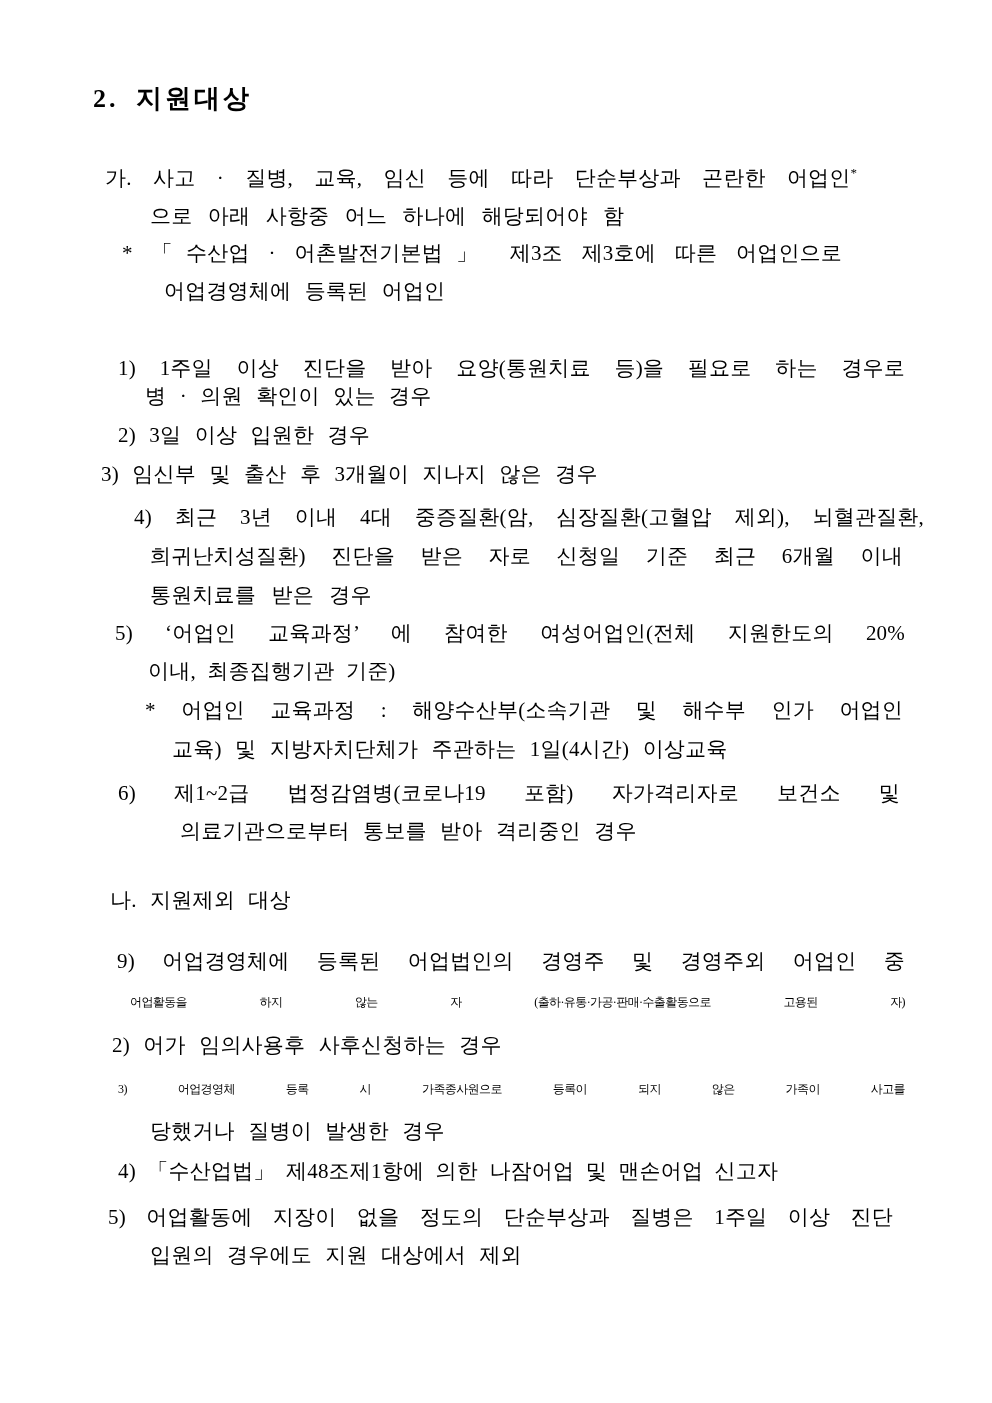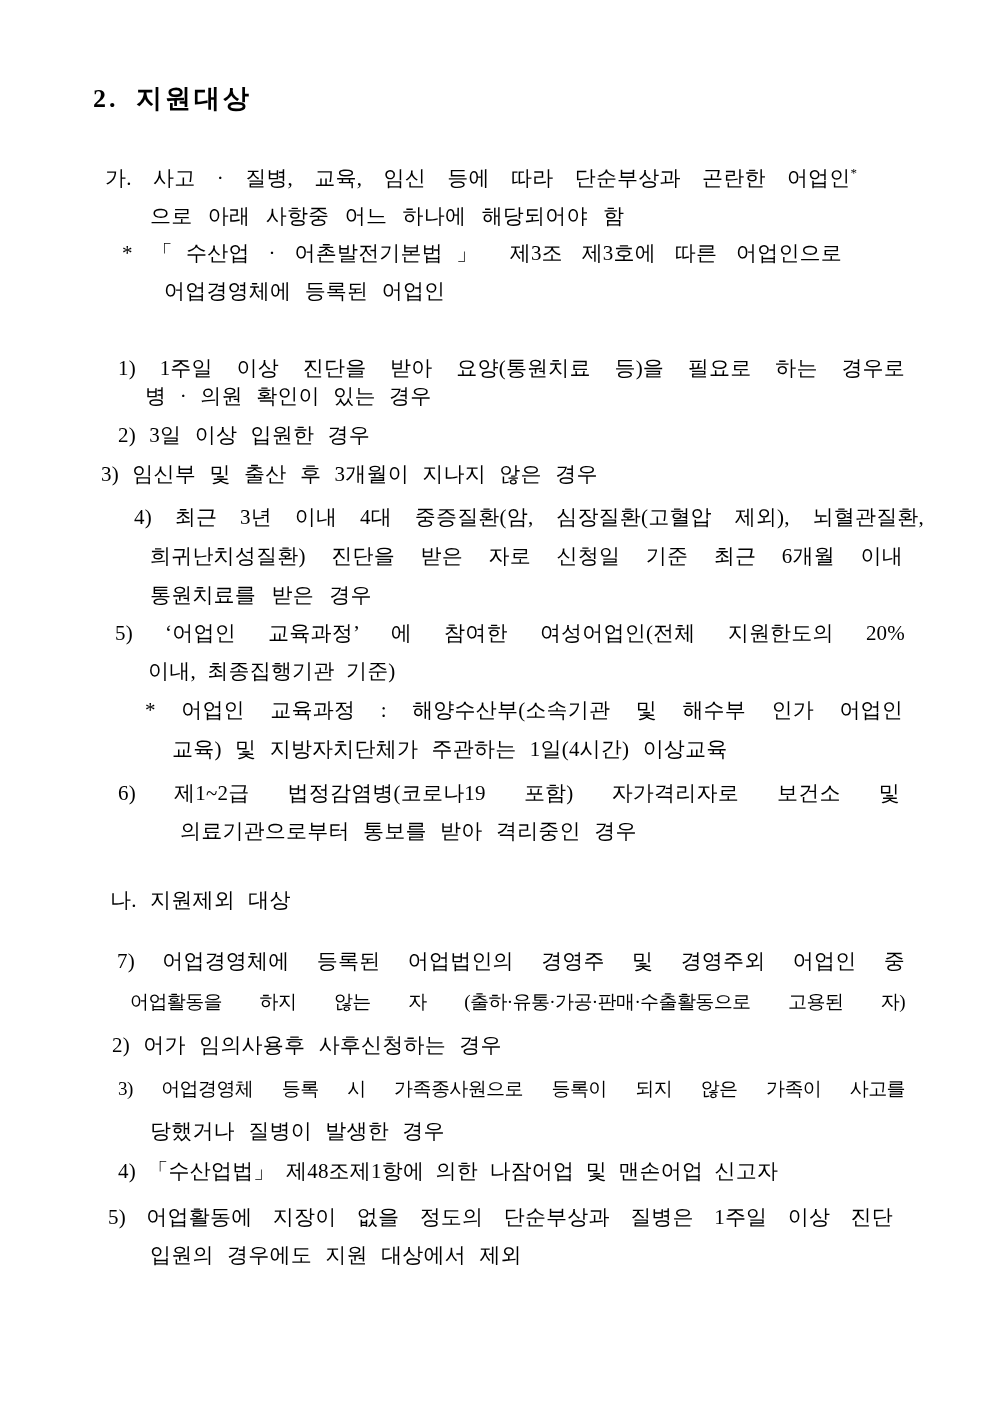--- a/index.html
+++ b/index.html
@@ -39,21 +39,21 @@
     line-height: 34px;
   }
   .na-head {
     word-spacing: 8px;
   }
   .ws6 { word-spacing: 6px; }
   .ws8 { word-spacing: 8px; }
   .ws10 { word-spacing: 10px; }
   .cond {
     letter-spacing: -0.6px;
-    font-size: 19px;
+    font-size: 12px;
   }
   sup.fn {
     font-size: 13px;
     line-height: 0;
     vertical-align: super;
     letter-spacing: 0;
   }
 </style>
 </head>
 <body>
@@ -82,21 +82,21 @@
   <div class="line jst" style="left:115px; top:618px; width:790px;">5) ‘어업인 교육과정’ 에 참여한 여성어업인(전체 지원한도의 20%</div>
   <div class="line jst" style="left:145px; top:695px; width:758px;">* 어업인 교육과정 : 해양수산부(소속기관 및 해수부 인가 어업인</div>
   <div class="line ws6" style="left:148px; top:656px;">이내, 최종집행기관 기준)</div>
   <div class="line ws8" style="left:172px; top:734px;">교육) 및 지방자치단체가 주관하는 1일(4시간) 이상교육</div>
 
   <div class="line jst" style="left:118px; top:778px; width:782px;">6) 제1~2급 법정감염병(코로나19 포함) 자가격리자로 보건소 및</div>
   <div class="line ws8" style="left:150px; top:816px;margin-left:30px;">의료기관으로부터 통보를 받아 격리중인 경우</div>
 
   <div class="line na-head" style="left:110px; top:885px;">나. 지원제외 대상</div>
 
-  <div class="line jst" style="left:117px; top:946px; width:788px;">7) 어업경영체에 등록된 어업법인의 경영주 및 경영주외 어업인 중</div>
+  <div class="line jst" style="left:117px; top:946px; width:788px;">9) 어업경영체에 등록된 어업법인의 경영주 및 경영주외 어업인 중</div>
   <div class="line jst cond" style="left:130px; top:987px; width:775px;">어업활동을 하지 않는 자 (출하·유통·가공·판매·수출활동으로 고용된 자)</div>
 
   <div class="line ws8" style="left:112px; top:1030px;">2) 어가 임의사용후 사후신청하는 경우</div>
 
   <div class="line jst cond" style="left:118px; top:1074px; width:787px;">3) 어업경영체 등록 시 가족종사원으로 등록이 되지 않은 가족이 사고를</div>
   <div class="line ws8" style="left:150px; top:1116px;">당했거나 질병이 발생한 경우</div>
 
   <div class="line ws6" style="left:118px; top:1156px;">4) 「수산업법」 제48조제1항에 의한 나잠어업 및 맨손어업 신고자</div>
 
   <div class="line jst" style="left:108px; top:1202px; width:785px;">5) 어업활동에 지장이 없을 정도의 단순부상과 질병은 1주일 이상 진단</div>

